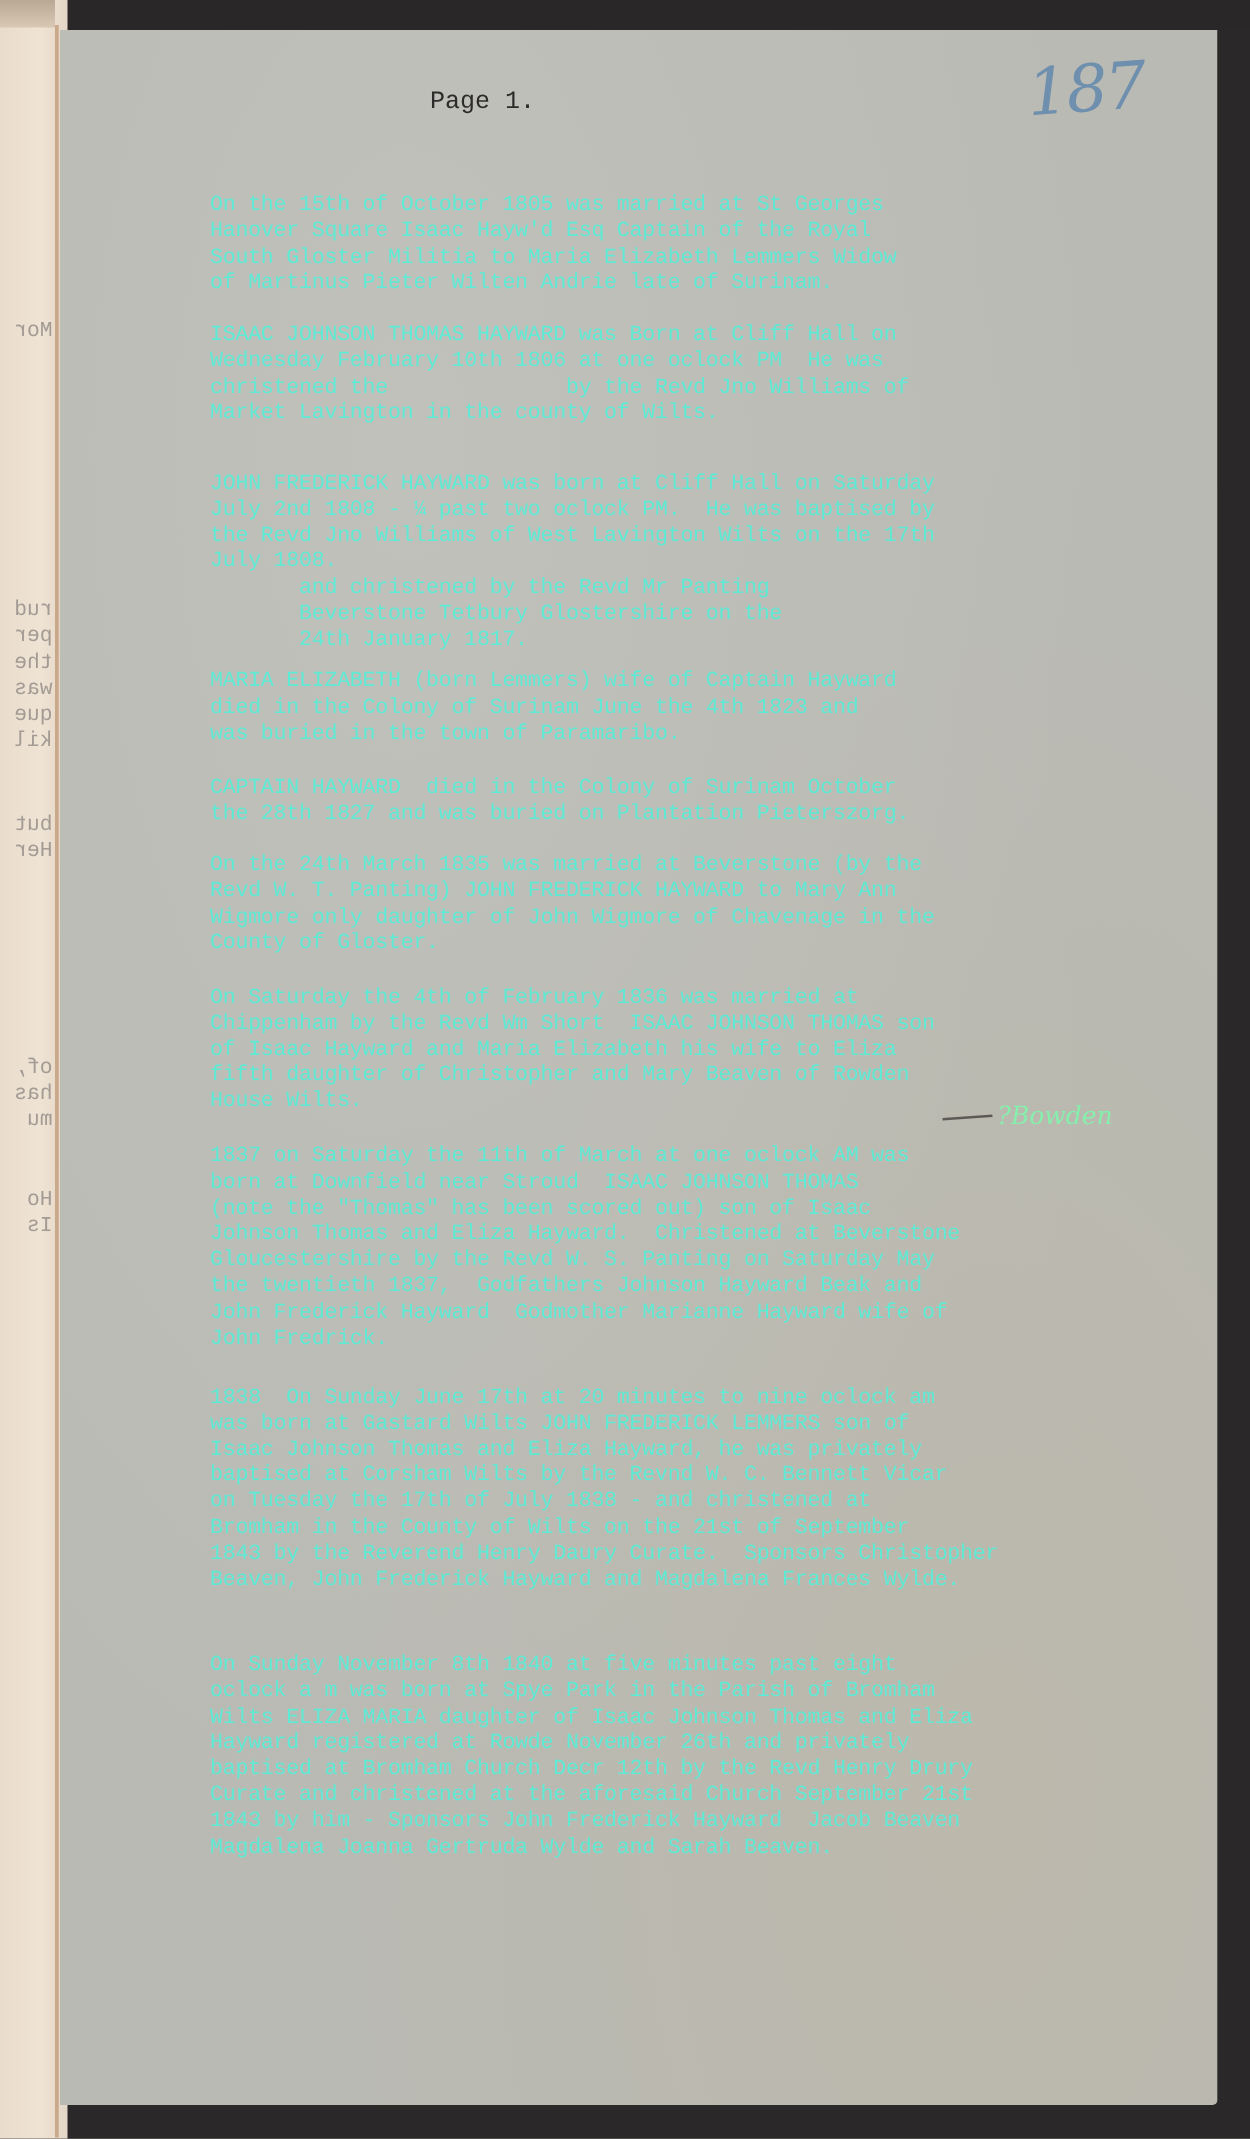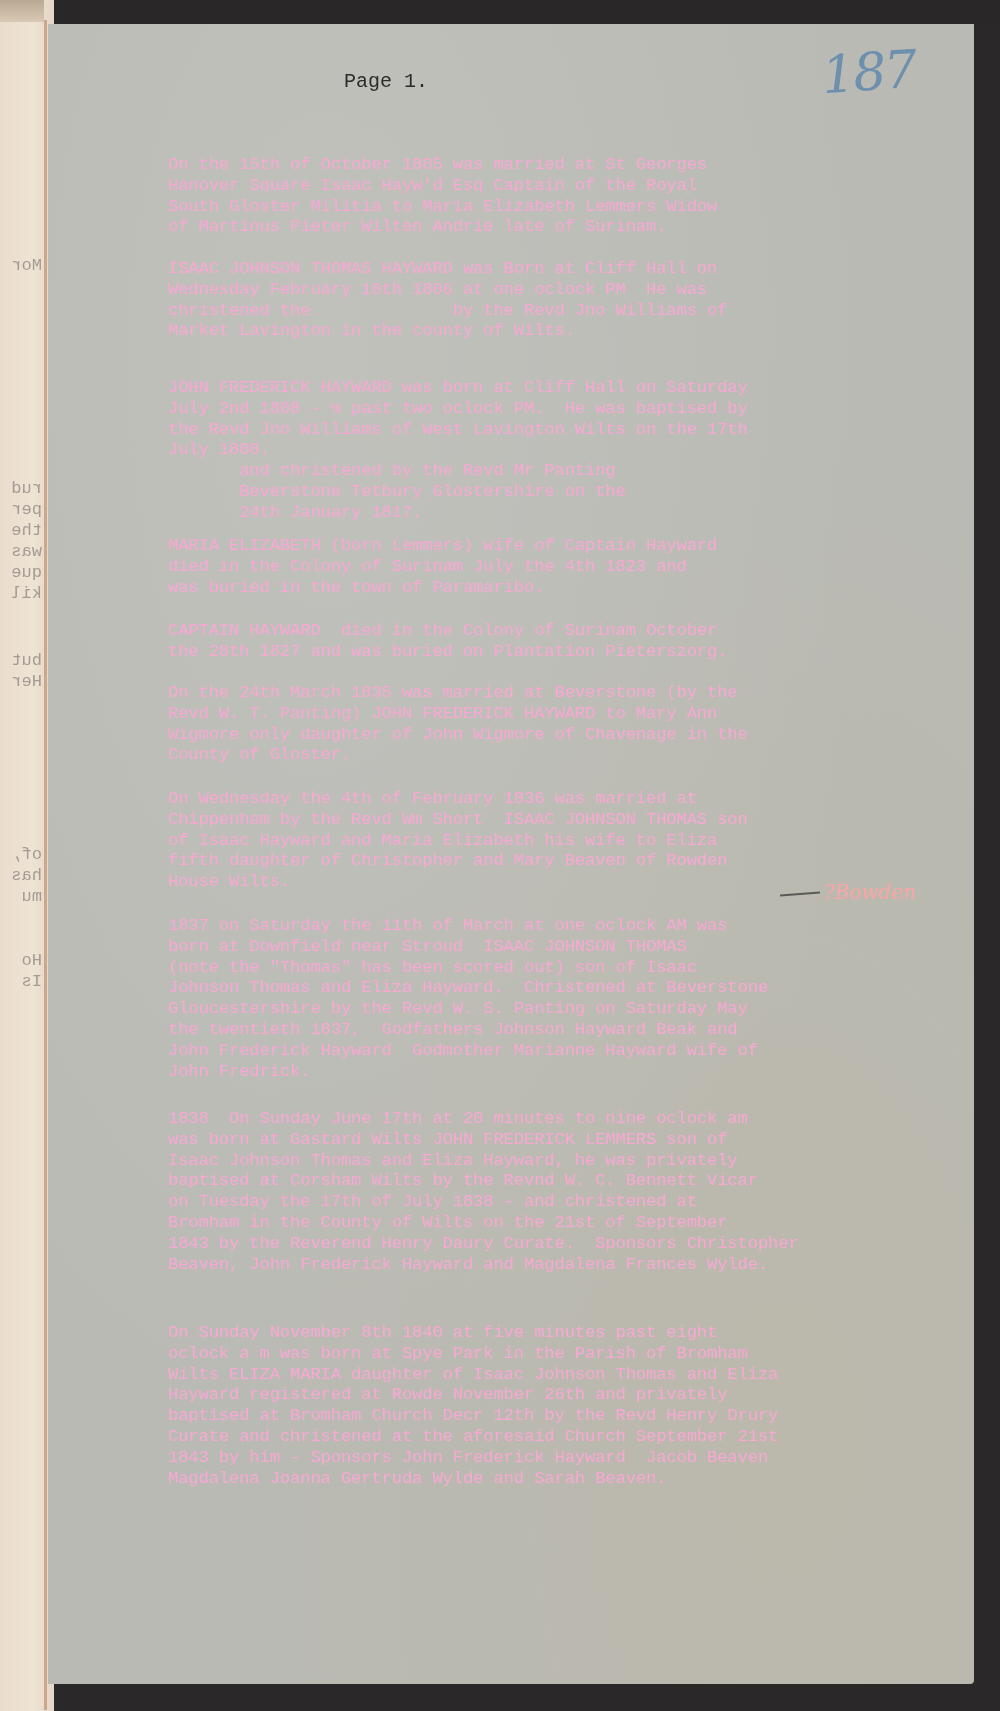--- a/index.html
+++ b/index.html
@@ -44,27 +44,27 @@
       font-size: 20px; color: #2e2c2a;
     }
     .folio {
       position: absolute; left: 822px; top: 42px;
       font-family: "DejaVu Serif", serif; font-style: italic;
       font-size: 52px; color: #6f8fae; letter-spacing: -2px;
       transform: rotate(-4deg);
     }
     .para {
       position: absolute; left: 168px;
-      font-size: 17.3px; line-height: 20.8px; color: #f9a8d4;
+      font-size: 17.3px; line-height: 20.8px; color: #5eead4;
       white-space: pre; letter-spacing: -0.2px;
     }
     .annotation {
-      position: absolute; left: 780px; top: 880px;
+      position: absolute; left: 754px; top: 880px;
       font-family: "DejaVu Serif", serif; font-style: italic;
-      font-size: 20px; color: #fca5a5;
+      font-size: 20px; color: #86efac;
     }
     .annotation .mark {
       display: inline-block; width: 40px; border-top: 2px solid #5d5a56;
       vertical-align: middle; margin-right: 4px; transform: rotate(-4deg);
     }
   </style>
 </head>
 <body>
 
 <div class="top-strip"></div>
@@ -102,29 +102,29 @@
 christened the              by the Revd Jno Williams of
 Market Lavington in the county of Wilts.</div>
 <div class="para" style="top:378px">JOHN FREDERICK HAYWARD was born at Cliff Hall on Saturday
 July 2nd 1808 - ¼ past two oclock PM.  He was baptised by
 the Revd Jno Williams of West Lavington Wilts on the 17th
 July 1808.
        and christened by the Revd Mr Panting
        Beverstone Tetbury Glostershire on the
        24th January 1817.</div>
 <div class="para" style="top:536px">MARIA ELIZABETH (born Lemmers) wife of Captain Hayward
-died in the Colony of Surinam July the 4th 1823 and
+died in the Colony of Surinam June the 4th 1823 and
 was buried in the town of Paramaribo.</div>
 <div class="para" style="top:621px">CAPTAIN HAYWARD  died in the Colony of Surinam October
 the 28th 1827 and was buried on Plantation Pieterszorg.</div>
 <div class="para" style="top:683px">On the 24th March 1835 was married at Beverstone (by the
 Revd W. T. Panting) JOHN FREDERICK HAYWARD to Mary Ann
 Wigmore only daughter of John Wigmore of Chavenage in the
 County of Gloster.</div>
-<div class="para" style="top:789px">On Wednesday the 4th of February 1836 was married at
+<div class="para" style="top:789px">On Saturday the 4th of February 1836 was married at
 Chippenham by the Revd Wm Short  ISAAC JOHNSON THOMAS son
 of Isaac Hayward and Maria Elizabeth his wife to Eliza
 fifth daughter of Christopher and Mary Beaven of Rowden
 House Wilts.</div>
 
 <div class="annotation">
   <span class="mark"></span><span>?Bowden</span>
 </div>
 
 <div class="para" style="top:916px">1837 on Saturday the 11th of March at one oclock AM was

